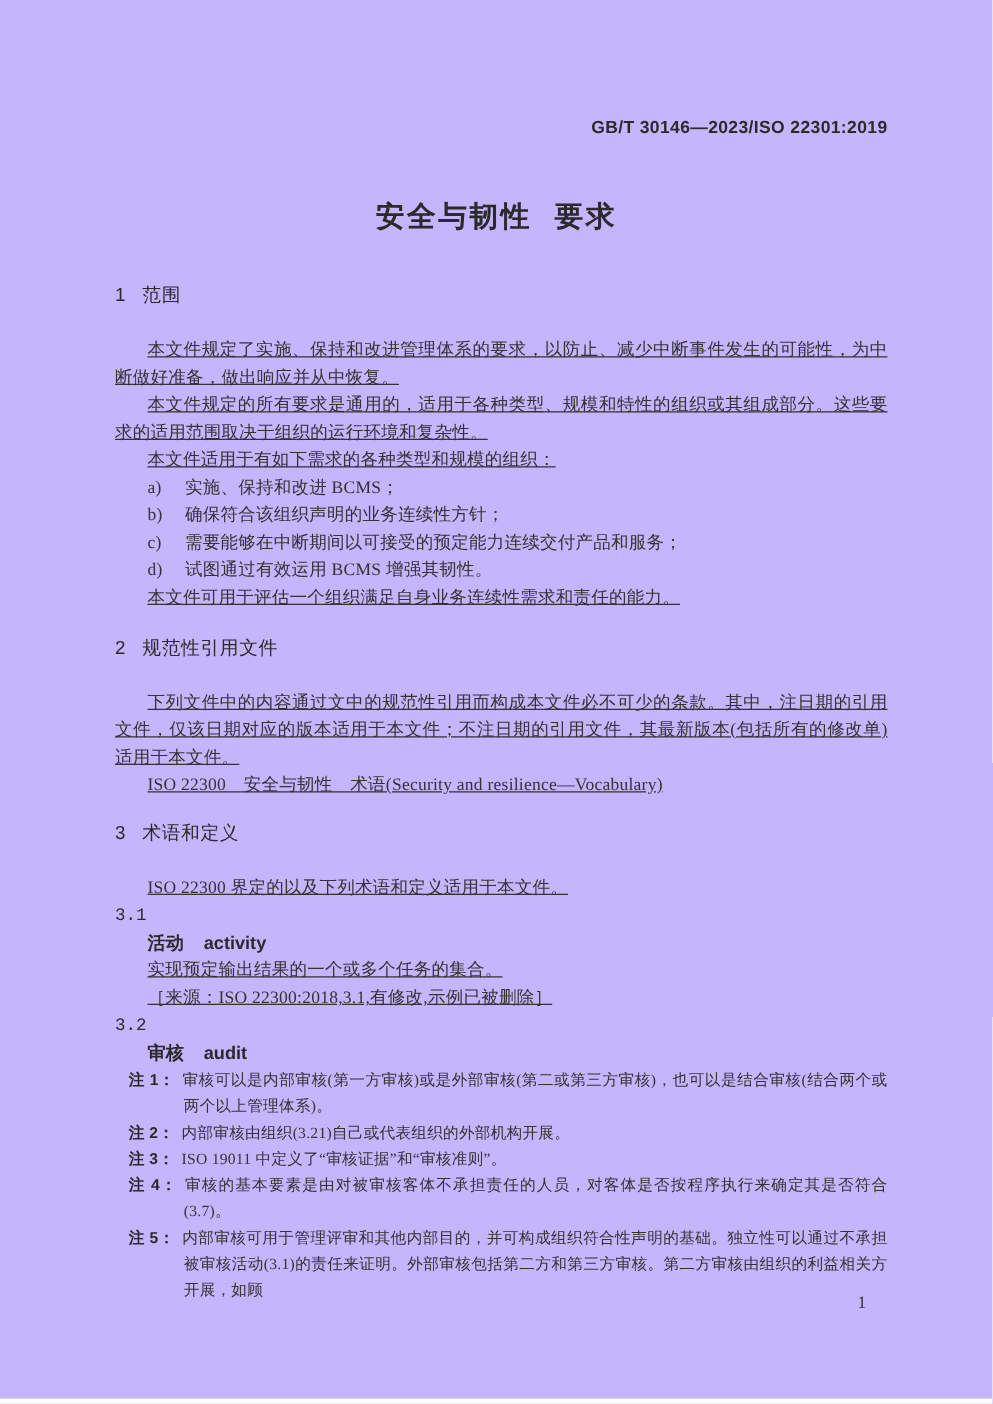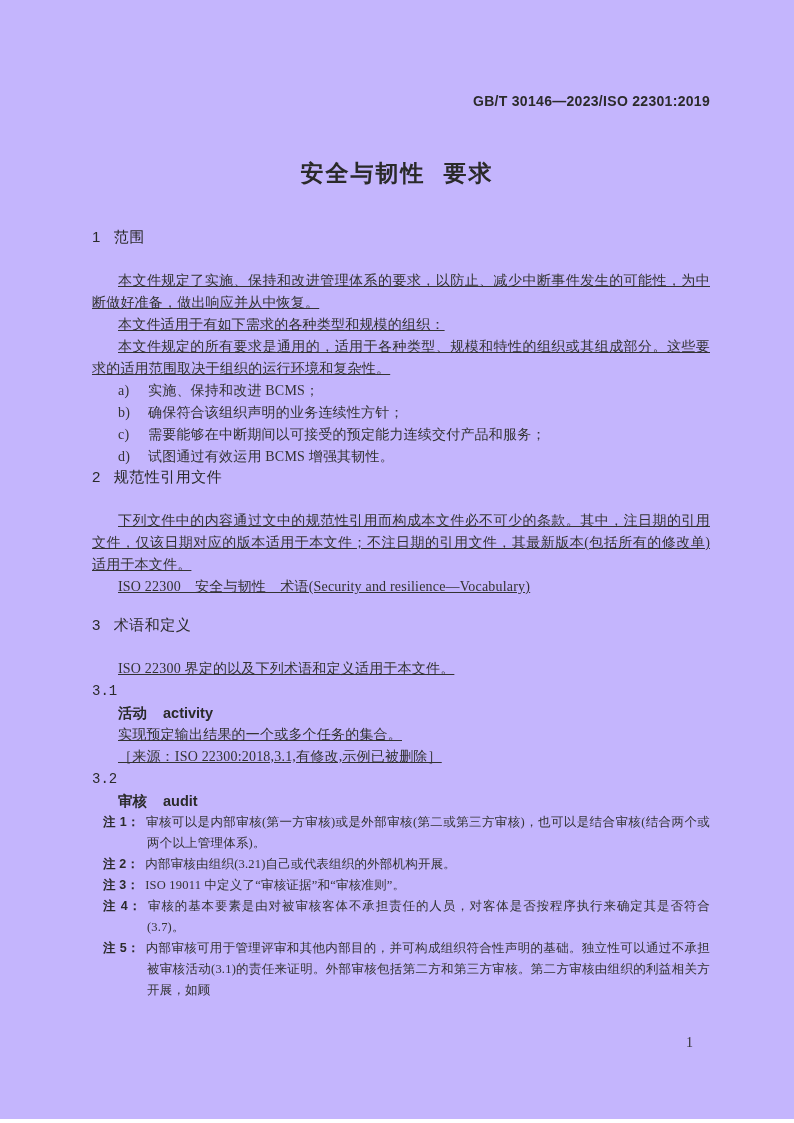--- a/index.html
+++ b/index.html
@@ -56,21 +56,21 @@
   .sec-heading .num { display: inline-block; margin-right: 13px; }
   .body-p {
     margin: 0;
     font-size: 14px;
     line-height: 22px;
     text-align: justify;
     letter-spacing: 0.2px;
   }
   .indent { text-indent: 26px; text-decoration: underline; }
   .mt24 { margin-top: 24px; }
-  .mt20 { }
+  .mt20 { margin-top: 20px; }
   .mt18 { margin-top: 18px; }
   .list-item {
     font-size: 14px;
     line-height: 22px;
     padding-left: 26px;
     letter-spacing: 0.2px;
   }
   .list-item .label { display: inline-block; width: 30px; }
   .term-num {
     font-family: Liberation Mono, monospace;
@@ -122,36 +122,37 @@
     <span>安全与韧性</span>
     <span>要求</span>
   </div>
 
   <div class="content">
 
     <h3 class="sec-heading">
       <span class="num">1</span><span>范围</span>
     </h3>
     <p class="body-p indent mt24">本文件规定了实施、保持和改进管理体系的要求，以防止、减少中断事件发生的可能性，为中断做好准备，做出响应并从中恢复。</p>
+    <p class="body-p indent">本文件规定的所有要求是通用的，适用于各种类型、规模和特性的组织或其组成部分。这些要求的适用范围取决于组织的运行环境和复杂性。</p>
     <p class="body-p indent">本文件适用于有如下需求的各种类型和规模的组织：</p>
-    <p class="body-p indent">本文件规定的所有要求是通用的，适用于各种类型、规模和特性的组织或其组成部分。这些要求的适用范围取决于组织的运行环境和复杂性。</p>
 
     <div class="list-item">
       <span class="label">a)</span><span>实施、保持和改进 BCMS；</span>
     </div>
     <div class="list-item">
       <span class="label">b)</span><span>确保符合该组织声明的业务连续性方针；</span>
     </div>
     <div class="list-item">
       <span class="label">c)</span><span>需要能够在中断期间以可接受的预定能力连续交付产品和服务；</span>
     </div>
     <div class="list-item">
       <span class="label">d)</span><span>试图通过有效运用 BCMS 增强其韧性。</span>
     </div>
 
+    <p class="body-p indent">本文件可用于评估一个组织满足自身业务连续性需求和责任的能力。</p>
 
     <h3 class="sec-heading mt20">
       <span class="num">2</span><span>规范性引用文件</span>
     </h3>
     <p class="body-p indent mt24">下列文件中的内容通过文中的规范性引用而构成本文件必不可少的条款。其中，注日期的引用文件，仅该日期对应的版本适用于本文件；不注日期的引用文件，其最新版本(包括所有的修改单)适用于本文件。</p>
     <p class="body-p indent">ISO 22300　安全与韧性　术语(Security and resilience—Vocabulary)</p>
 
     <h3 class="sec-heading mt18">
       <span class="num">3</span><span>术语和定义</span>
     </h3>

